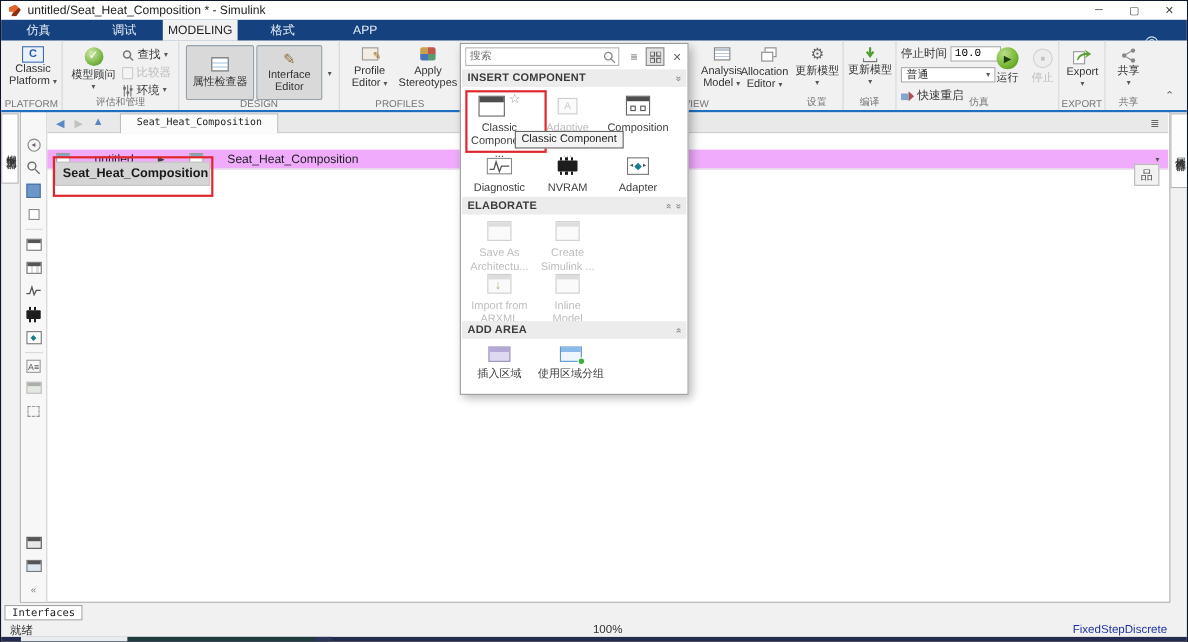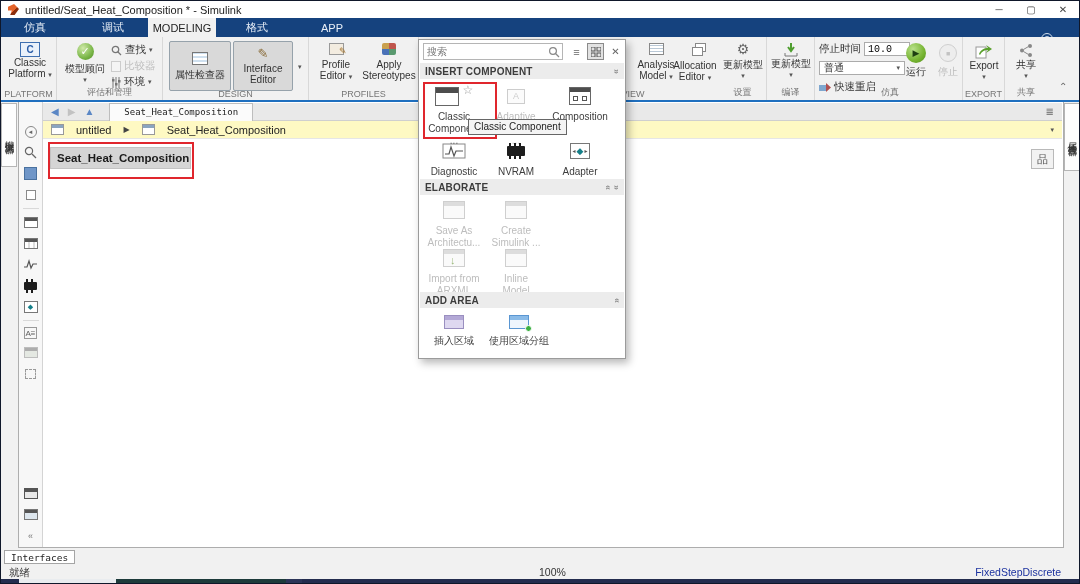--- a/index.html
+++ b/index.html
@@ -93,21 +93,21 @@
 .fit-ic{width:13px;height:13px;background:#6f96c8;border:1px solid #49719f}
 .box-ic{width:10px;height:10px;border:1px solid #8a8a8a;background:#fff}
 .dash-ic{width:11px;height:10px;border:1px dashed #9a9a9a}
 .mini-win{width:14px;height:11px;border:1px solid #777;background:#fff;position:relative}
 .mini-win:before{content:"";position:absolute;left:0;top:0;width:100%;height:3px;background:#555}
 .circ-ic{width:12px;height:12px;border-radius:50%;border:1px solid #888;display:flex;align-items:center;justify-content:center;font-size:7px;color:#666}
 .tabrow{position:absolute;left:24px;top:1px;right:1px;height:18px;background:#e9e9e9;border-bottom:1px solid #cfcfcf;display:flex;align-items:center;padding-left:8px}
 .navarrow{font-size:10px;margin-right:9px}
 .blue{color:#5b87c5}.graylt{color:#c2c2c2}
 .doctab{margin-left:6px;height:18px;padding:0 14px;background:#fbfbfb;border:1px solid #bdbdbd;border-bottom:none;display:flex;align-items:center;font-family:"DejaVu Sans Mono",monospace;font-size:9px;color:#222}
-.crumbs{position:absolute;left:24px;top:19px;right:1px;height:18px;background:#fef9c3;border-bottom:1px solid #e6e6e6;display:flex;align-items:center;font-size:11px;color:#222;gap:12px;padding-left:8px}
+.crumbs{position:absolute;left:24px;top:34px;right:1px;height:18px;background:#f0abfc;border-bottom:1px solid #e6e6e6;display:flex;align-items:center;font-size:11px;color:#222;gap:22px;padding-left:8px}
 .bc-ic{width:13px;height:11px;border:1px solid #999;background:#fff;position:relative}
 .bc-ic:before{content:"";position:absolute;left:0;top:0;width:100%;height:3px;background:#8aa5c0}
 .bc-sep{font-size:8px;color:#444}
 .blk-red{left:29px;top:40px;width:146px;height:37px}
 .blk-bar{position:absolute;left:31px;top:45px;width:141px;height:22px;background:#d5d5d5;border:1px solid #c3c3c3;display:flex;align-items:center;padding-left:6px;font-size:11.5px;font-weight:bold;color:#1a1a1a;z-index:40}
 .badge{position:absolute;left:1012px;top:47px;width:23px;height:20px;background:#f2f2f2;border:1px solid #b9b9b9;display:flex;align-items:center;justify-content:center;font-size:11px;color:#555}
 .side-tab{position:absolute;background:#fdfdfd;border:1px solid #b5b5b5;display:flex;align-items:center;justify-content:center;z-index:8}
 .vtext{writing-mode:vertical-rl;font-size:9.5px;color:#333;letter-spacing:1px}
 
 .iface-tab{position:absolute;left:3px;top:549px;height:14px;background:#fff;border:1px solid #a5a5a5;font-family:"DejaVu Sans Mono",monospace;font-size:9.5px;color:#222;display:flex;align-items:center;padding:0 6px}

